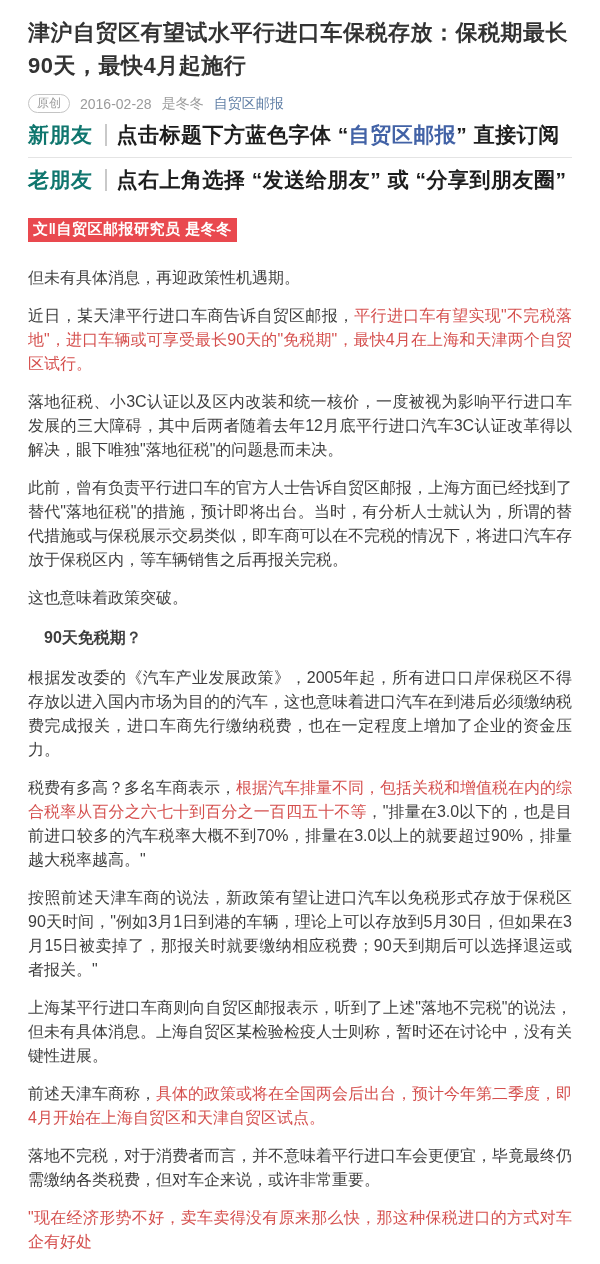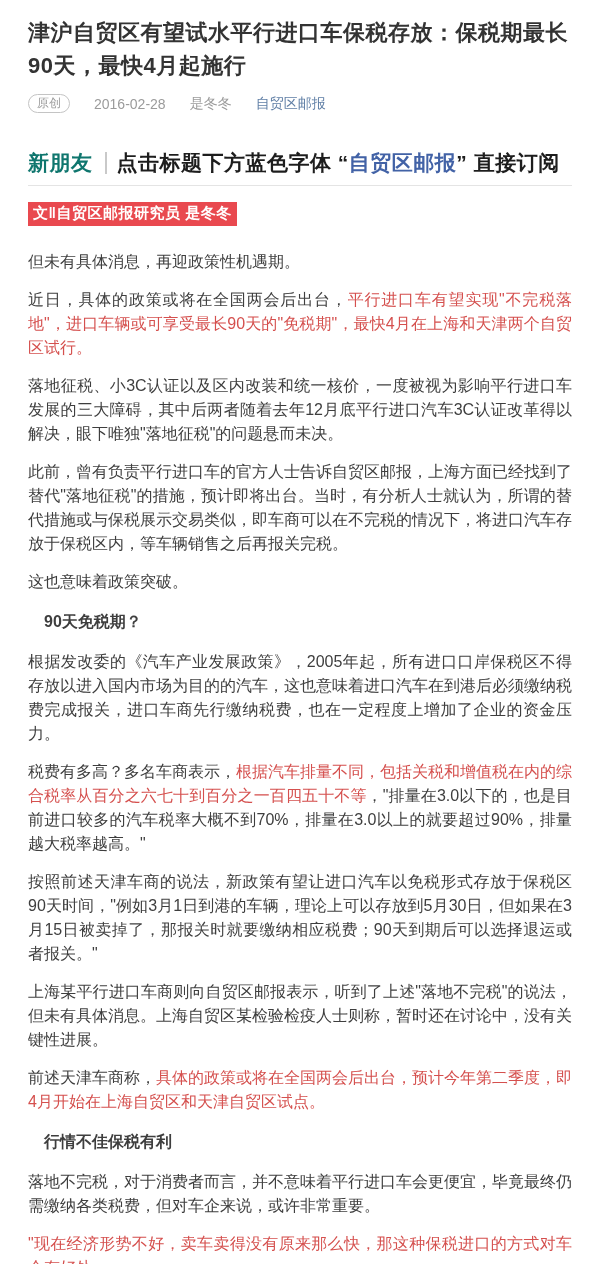--- a/index.html
+++ b/index.html
@@ -19,24 +19,23 @@
     font-weight: bold;
     color: #333333;
     margin-bottom: 12px;
     letter-spacing: 0.5px;
   }
 
   
   .meta-row {
     display: flex;
     align-items: center;
-    gap: 24px;
+    gap: 10px;
     font-size: 14px;
     color: #9b9b9b;
-    margin-bottom: 28px;
   }
   .original-badge {
     display: inline-block;
     font-size: 12px;
     color: #9b9b9b;
     border: 1px solid #c4c4c4;
     border-radius: 10px;
     padding: 1px 8px 2px 8px;
     line-height: 14px;
   }
@@ -112,36 +111,40 @@
     <a class="account-link">自贸区邮报</a>
   </div>
 
   <div class="subscribe-box">
     <div class="sub-row">
       <span class="sub-label">新朋友</span>
       <span class="sub-sep"></span>
       <span><span class="seg-normal">点击标题下方蓝色字体 “</span><span class="seg-blue">自贸区邮报</span><span class="seg-normal">” 直接订阅</span></span>
     </div>
     <div class="sub-divider"></div>
+    <div class="sub-row">
+      <span class="sub-label">老朋友</span>
+      <span class="sub-sep"></span>
+      <span><span class="seg-normal">点右上角选择 “发送给朋友” 或 “分享到朋友圈”</span></span>
+    </div>
   </div>
 
   <div>
     <span class="byline-band">文‖自贸区邮报研究员 是冬冬</span>
   </div>
 
   <div id="article-body">
       <p class="body-paragraph"><span class="seg-normal">但未有具体消息，再迎政策性机遇期。</span></p>
-      <p class="body-paragraph"><span class="seg-normal">近日，具体的政策或将在全国两会后出台，</span><span class="seg-red">平行进口车有望实现"不完税落地"，进口车辆或可享受最长90天的"免税期"，最快4月在上海和天津两个自贸区试行。</span></p>
+      <p class="body-paragraph"><span class="seg-normal">近日，某天津平行进口车商告诉自贸区邮报，</span><span class="seg-red">平行进口车有望实现"不完税落地"，进口车辆或可享受最长90天的"免税期"，最快4月在上海和天津两个自贸区试行。</span></p>
       <p class="body-paragraph"><span class="seg-normal">落地征税、小3C认证以及区内改装和统一核价，一度被视为影响平行进口车发展的三大障碍，其中后两者随着去年12月底平行进口汽车3C认证改革得以解决，眼下唯独"落地征税"的问题悬而未决。</span></p>
       <p class="body-paragraph"><span class="seg-normal">此前，曾有负责平行进口车的官方人士告诉自贸区邮报，上海方面已经找到了替代"落地征税"的措施，预计即将出台。当时，有分析人士就认为，所谓的替代措施或与保税展示交易类似，即车商可以在不完税的情况下，将进口汽车存放于保税区内，等车辆销售之后再报关完税。</span></p>
       <p class="body-paragraph"><span class="seg-normal">这也意味着政策突破。</span></p>
       <h3 class="section-heading"><span class="seg-normal">90天免税期？</span></h3>
       <p class="body-paragraph"><span class="seg-normal">根据发改委的《汽车产业发展政策》，2005年起，所有进口口岸保税区不得存放以进入国内市场为目的的汽车，这也意味着进口汽车在到港后必须缴纳税费完成报关，进口车商先行缴纳税费，也在一定程度上增加了企业的资金压力。</span></p>
       <p class="body-paragraph"><span class="seg-normal">税费有多高？多名车商表示，</span><span class="seg-red">根据汽车排量不同，包括关税和增值税在内的综合税率从百分之六七十到百分之一百四五十不等</span><span class="seg-normal">，"排量在3.0以下的，也是目前进口较多的汽车税率大概不到70%，排量在3.0以上的就要超过90%，排量越大税率越高。"</span></p>
       <p class="body-paragraph"><span class="seg-normal">按照前述天津车商的说法，新政策有望让进口汽车以免税形式存放于保税区90天时间，"例如3月1日到港的车辆，理论上可以存放到5月30日，但如果在3月15日被卖掉了，那报关时就要缴纳相应税费；90天到期后可以选择退运或者报关。"</span></p>
       <p class="body-paragraph"><span class="seg-normal">上海某平行进口车商则向自贸区邮报表示，听到了上述"落地不完税"的说法，但未有具体消息。上海自贸区某检验检疫人士则称，暂时还在讨论中，没有关键性进展。</span></p>
       <p class="body-paragraph"><span class="seg-normal">前述天津车商称，</span><span class="seg-red">具体的政策或将在全国两会后出台，预计今年第二季度，即4月开始在上海自贸区和天津自贸区试点。</span></p>
-      <h3 class="section-heading"><span class="seg-normal">行情不佳保税有利</span></h3>
       <p class="body-paragraph"><span class="seg-normal">落地不完税，对于消费者而言，并不意味着平行进口车会更便宜，毕竟最终仍需缴纳各类税费，但对车企来说，或许非常重要。</span></p>
       <p class="body-paragraph"><span class="seg-red">"现在经济形势不好，卖车卖得没有原来那么快，那这种保税进口的方式对车企有好处</span></p>
     </div>
 
 </div>
 
 </body></html>

